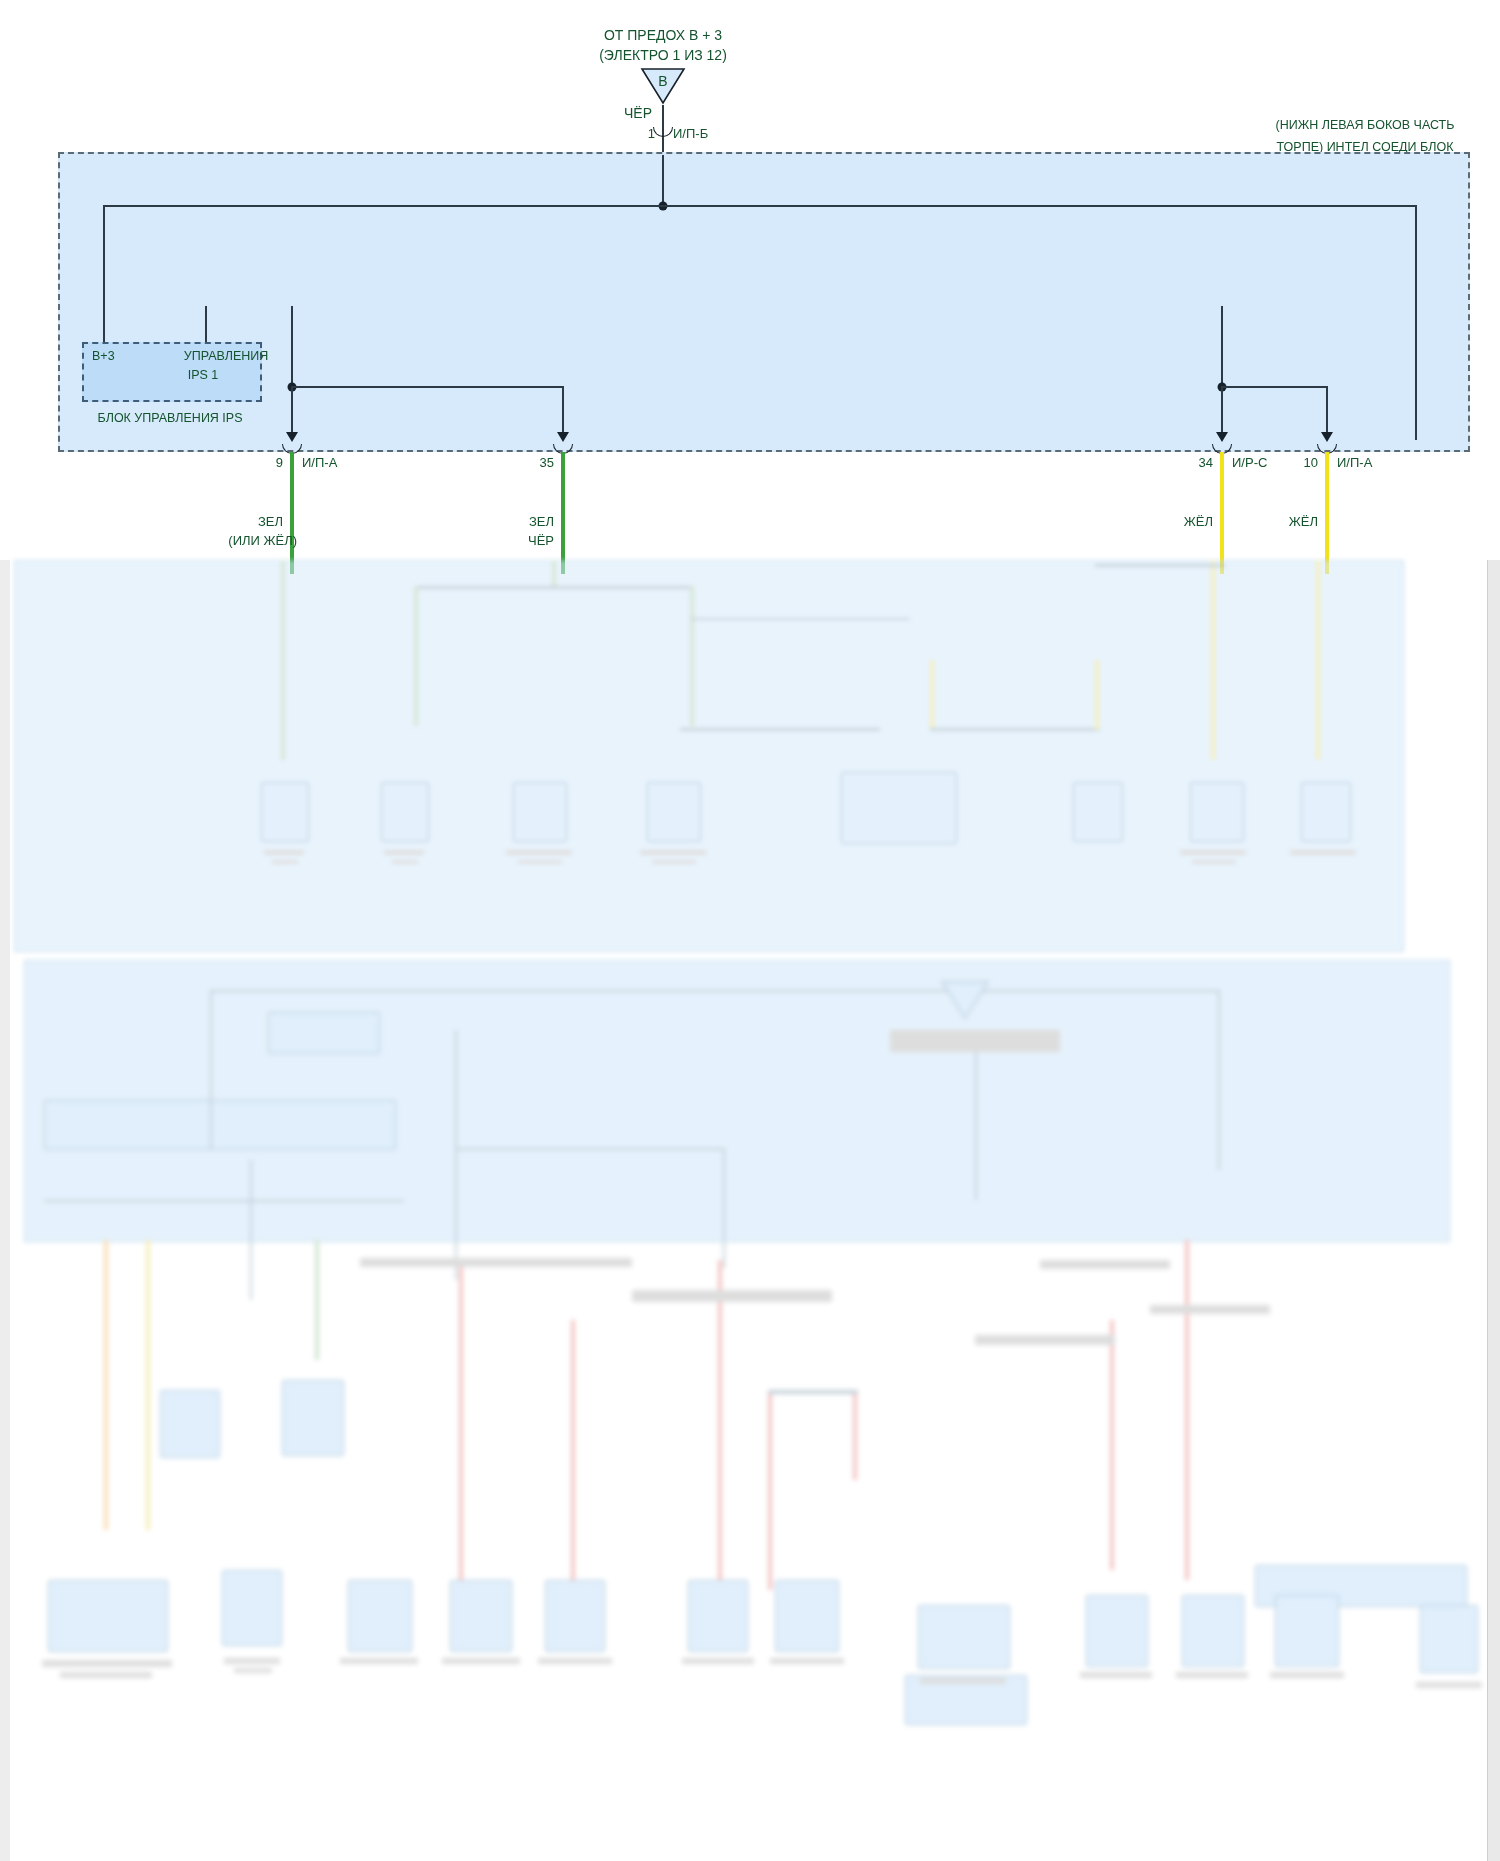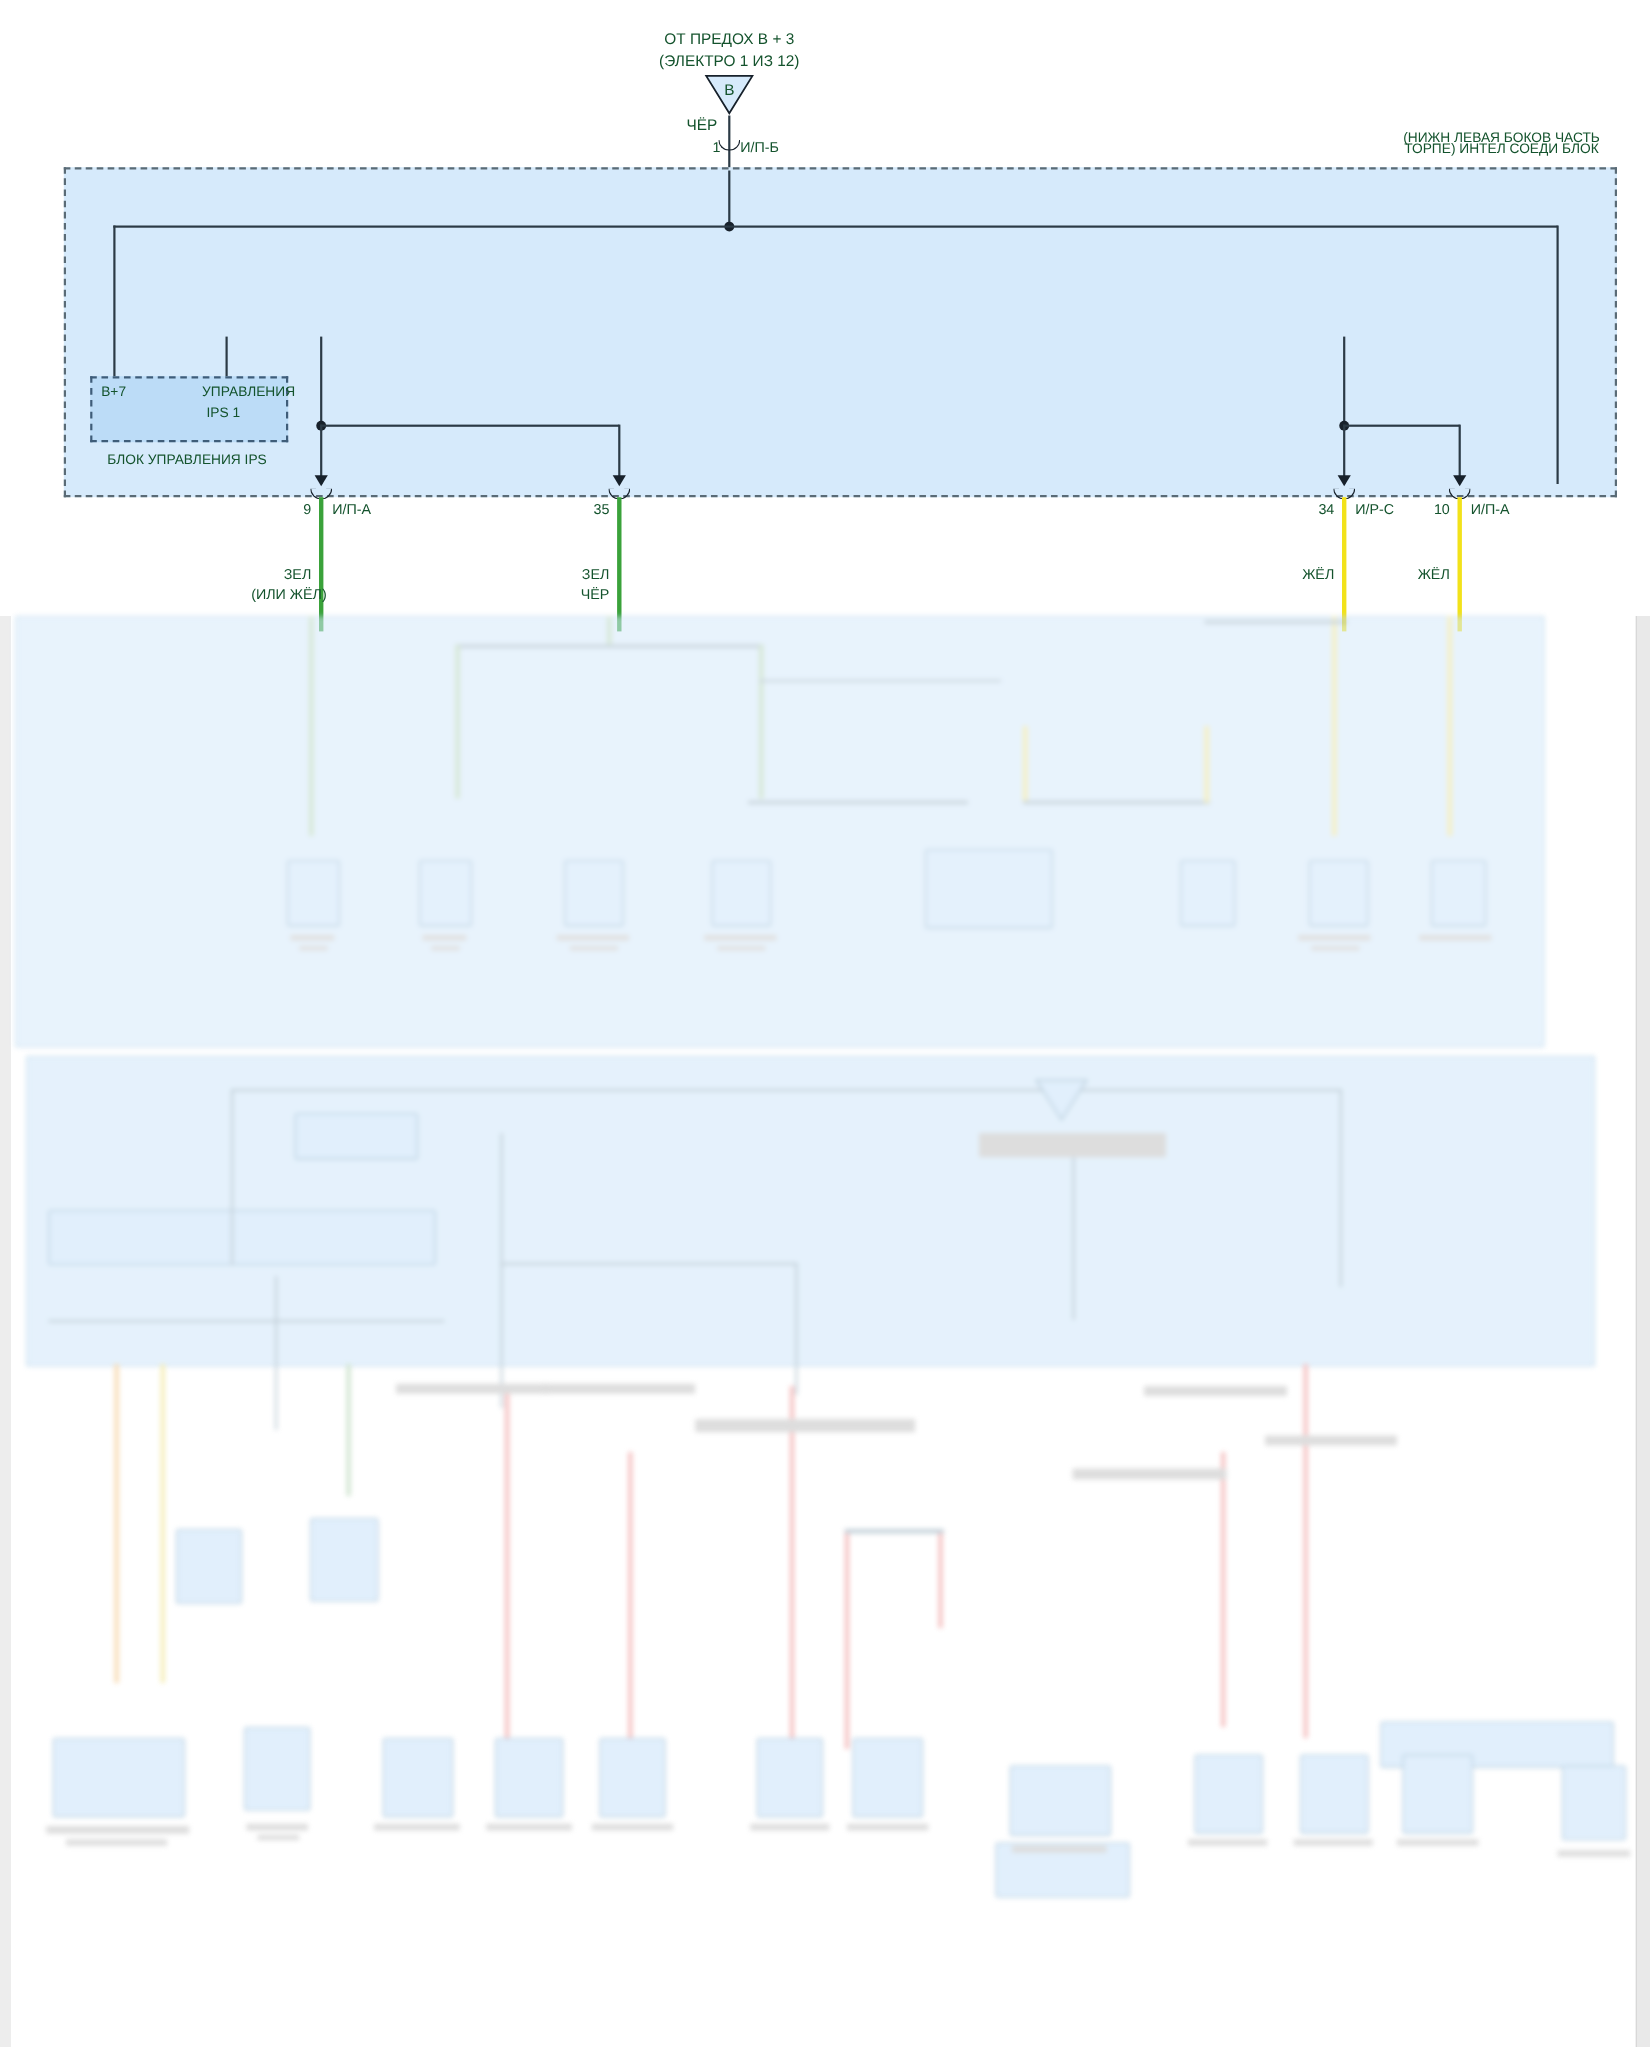--- a/index.html
+++ b/index.html
@@ -74,21 +74,21 @@
   <div class="txt c" style="left:663px;top:73px;font-size:14px;">B</div>
 
   <div class="ln vl" style="left:662px;top:105px;height:50px;"></div>
   <div class="txt r" style="left:652px;top:105px;font-size:14px;">ЧЁР</div>
 
   <div class="cup" style="left:663px;top:127px;border-color:#17212b;"></div>
   <div class="txt r" style="left:655px;top:126px;font-size:13px;">1</div>
   <div class="txt" style="left:673px;top:126px;font-size:13px;">И/П-Б</div>
 
   <div class="txt c" style="left:1365px;top:118px;font-size:12.5px;">(НИЖН ЛЕВАЯ БОКОВ ЧАСТЬ</div>
-  <div class="txt c" style="left:1365px;top:128px;font-size:12.5px;">ТОРПЕ) ИНТЕЛ СОЕДИ БЛОК</div>
+  <div class="txt c" style="left:1365px;top:140px;font-size:12.5px;">ТОРПЕ) ИНТЕЛ СОЕДИ БЛОК</div>
 
   <div class="module" style="left:58px;top:152px;width:1408px;height:296px;"></div>
 
   <div class="ln vl" style="left:662px;top:155px;height:50px;"></div>
   <div class="dot" style="left:663px;top:206px;"></div>
 
   <div class="ln hl" style="left:103px;top:205px;width:1313px;"></div>
   <div class="ln vl" style="left:103px;top:205px;height:140px;"></div>
   <div class="ln vl" style="left:1415px;top:205px;height:235px;"></div>
 
@@ -106,21 +106,21 @@
   <div class="ln hl" style="left:1221px;top:386px;width:106px;"></div>
   <div class="ln vl" style="left:1326px;top:386px;height:54px;"></div>
   <div class="ln vl" style="left:1221px;top:386px;height:54px;"></div>
 
   <div class="arrow" style="left:292px;top:432px;"></div>
   <div class="arrow" style="left:563px;top:432px;"></div>
   <div class="arrow" style="left:1222px;top:432px;"></div>
   <div class="arrow" style="left:1327px;top:432px;"></div>
 
   <div class="box dashed" style="left:82px;top:342px;width:176px;height:56px;"></div>
-  <div class="txt" style="left:92px;top:349px;font-size:12.5px;">B+7</div>
+  <div class="txt" style="left:92px;top:349px;font-size:12.5px;">B+3</div>
   <div class="txt c" style="left:226px;top:349px;font-size:12.5px;">УПРАВЛЕНИЯ</div>
   <div class="txt c" style="left:203px;top:368px;font-size:12.5px;">IPS 1</div>
   <div class="txt c" style="left:170px;top:411px;font-size:12.5px;">БЛОК УПРАВЛЕНИЯ IPS</div>
 
   <div class="cup" style="left:292px;top:444px;"></div>
   <div class="txt r" style="left:283px;top:455px;font-size:13px;">9</div>
   <div class="txt" style="left:302px;top:455px;font-size:13px;">И/П-А</div>
   <div class="wire w-green" style="left:290px;top:452px;height:122px;"></div>
   <div class="txt r" style="left:283px;top:514px;font-size:13px;">ЗЕЛ</div>
   <div class="txt r" style="left:297px;top:533px;font-size:13px;">(ИЛИ ЖЁЛ)</div>

